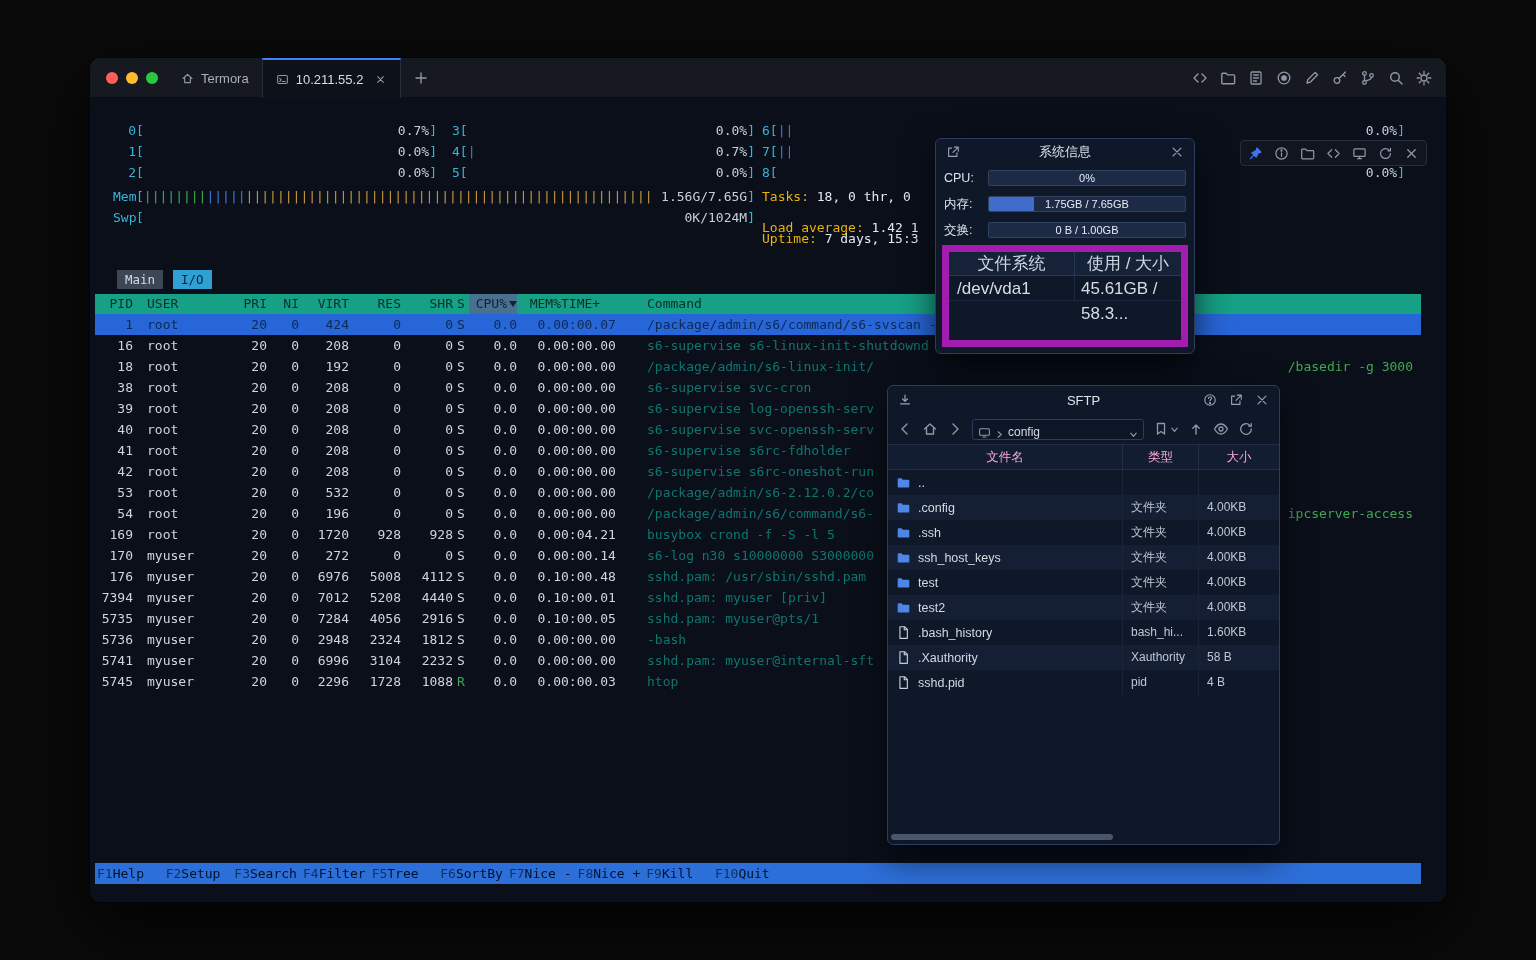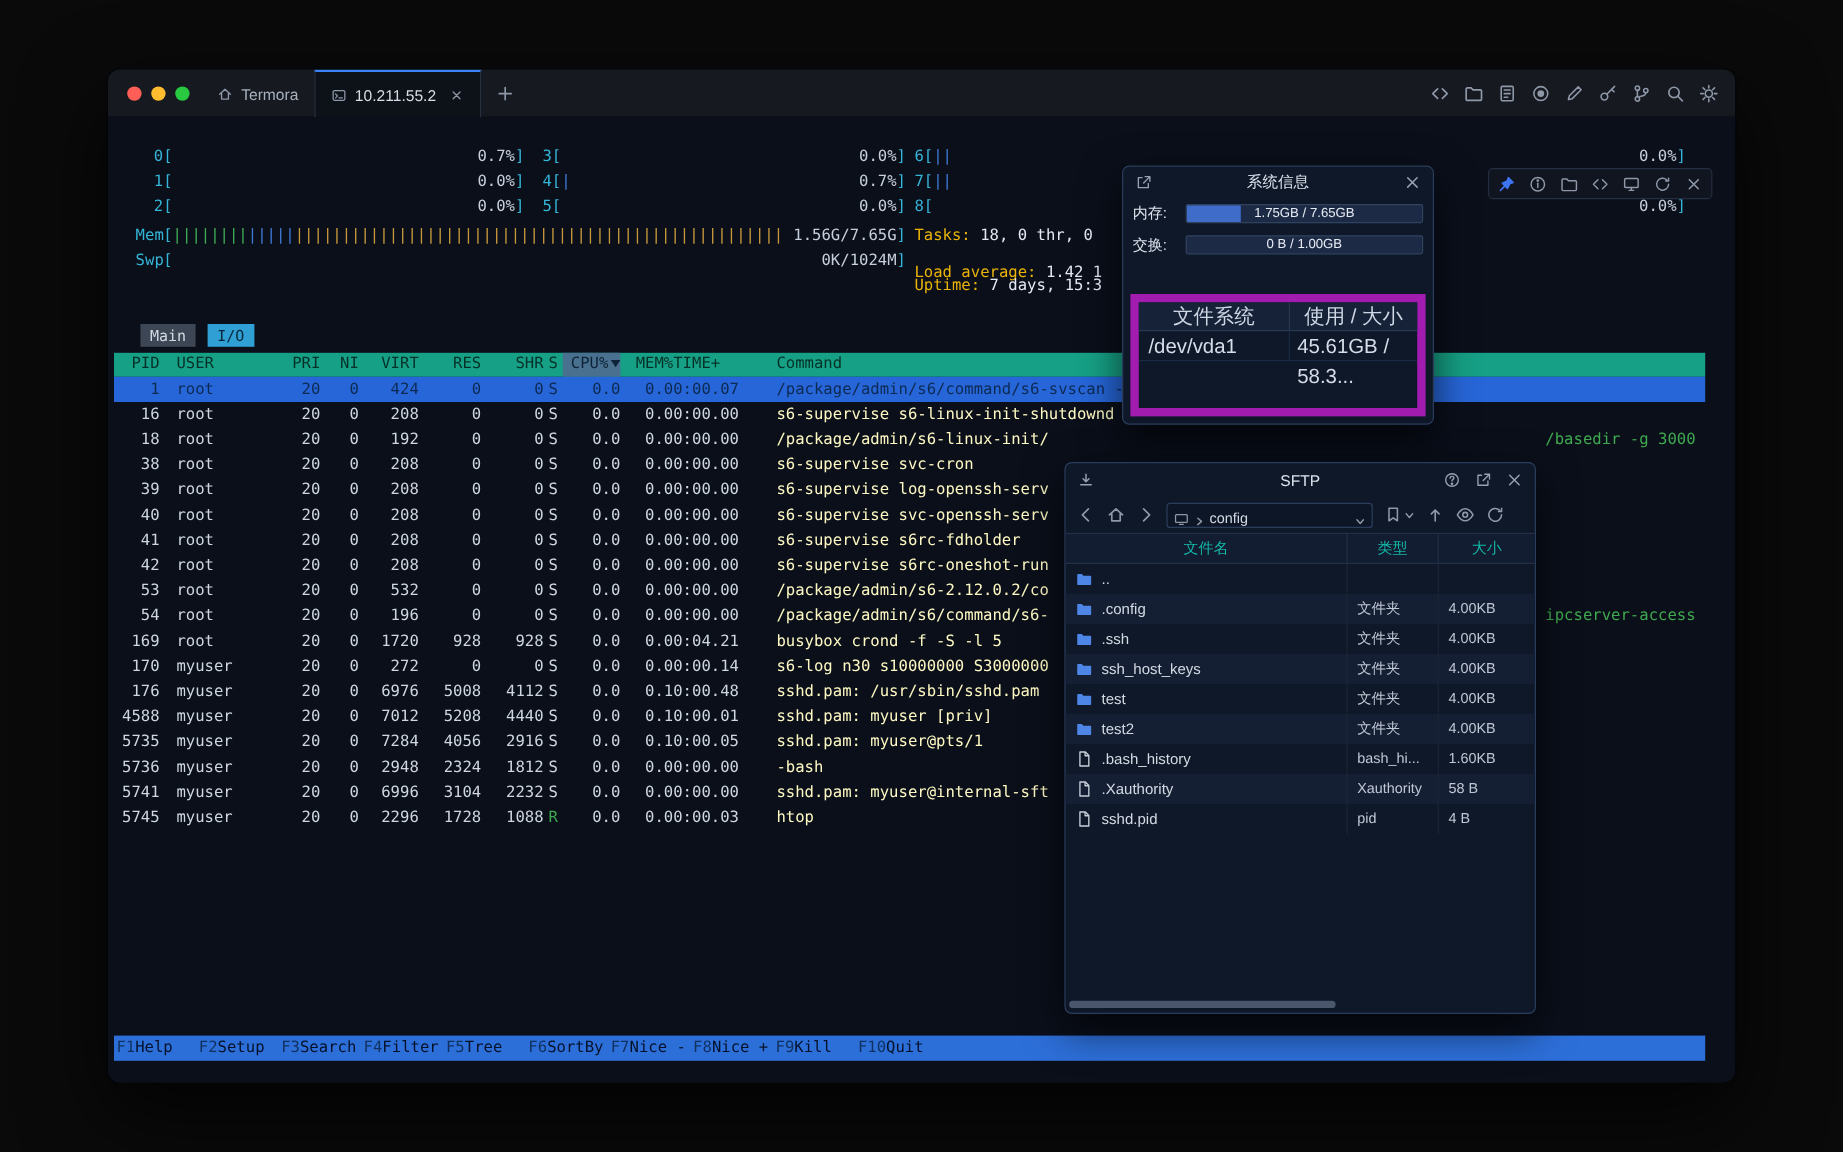--- a/index.html
+++ b/index.html
@@ -53,21 +53,21 @@
   .cshr{width:52px;text-align:right}
   .cs{width:16px;text-align:center}
   .ccpu{width:48px;text-align:right}
   .cmem{width:44px;text-align:right}
   .ctime{width:76px;text-align:left}
   .ccmd{flex:1;padding-left:10px}
   .phead .ccpu{background:#4a708f;color:#0d2337}
   .sortmark{display:inline-block;margin-left:2px;border-left:4px solid transparent;border-right:4px solid transparent;border-top:6px solid #0d2337;vertical-align:1px}
   .prows{position:absolute;left:0;top:216px;width:100%}
   .prow{display:flex;height:21px;line-height:21px}
-  .prow .ccmd{color:#fef9c3}
+  .prow .ccmd{color:#0f766e}
   .prow.sel{background:#2766d8}
   .prow.sel .cell{color:#0d2a52}
   .prow.run .cs{color:#3fa94f}
   .frag{position:absolute;color:#3fa94f;white-space:pre;line-height:21px}
   .frag-r2{top:258px;right:8px}
   .frag-r9{top:405px;right:8px}
   .fbar{position:absolute;left:0;top:765px;width:100%;height:21px;line-height:21px;background:#2d6fd9;display:flex}
   .fseg{display:flex}
   .fkey{color:#10305f;white-space:pre;padding-left:2px}
   .flabel{color:#04112a;white-space:pre;min-width:51px}
@@ -97,21 +97,21 @@
   .sftp{left:797px;top:287px;width:393px;height:460px;z-index:7}
   .sf-title{position:relative;height:28px;display:flex;align-items:center;padding:0 10px}
   .sf-title-text{position:absolute;left:0;right:0;text-align:center;font-size:13px}
   .sf-title .right{margin-left:auto;display:flex;gap:12px}
   .sf-toolbar{display:flex;align-items:center;gap:9px;height:30px;padding:0 9px}
   .tbtn{display:block;width:16px;height:16px;color:#8e98a9}
   .crumb{display:flex;align-items:flex-end;gap:4px;width:172px;height:21px;padding:0 5px;background:#0c1626;border:1px solid #2c3c5c;border-radius:3px;font-size:12px;color:#d4dae4}
   .crumb-text{flex:1}
   .bkwrap{display:flex;align-items:center;gap:1px}
   .chev{display:block;width:9px;height:9px;color:#8e98a9}
-  .sf-head{display:flex;height:26px;line-height:25px;background:#121d31;border-top:1px solid #222f47;border-bottom:1px solid #222f47;font-size:12.5px;color:#14b8a6;text-align:center}
+  .sf-head{display:flex;height:26px;line-height:25px;background:#121d31;border-top:1px solid #222f47;border-bottom:1px solid #222f47;font-size:12.5px;color:#f9a8d4;text-align:center}
   .hc-name{width:235px;border-right:1px solid #232f47}
   .hc-type{width:76px;border-right:1px solid #232f47}
   .hc-size{flex:1}
   .sf-rows{font-size:12.5px;color:#d3d9e3}
   .frow{display:flex;height:25px;align-items:center}
   .frow:nth-child(even){background:#141f33}
   .fc-name{display:flex;align-items:center;width:235px;height:100%;padding-left:8px;border-right:1px solid #1b2537;overflow:hidden}
   .fc-type{width:76px;height:100%;line-height:25px;padding-left:8px;border-right:1px solid #1b2537;font-size:12px;color:#bfc7d4;white-space:nowrap;overflow:hidden}
   .fc-size{flex:1;height:100%;line-height:25px;padding-left:8px;font-size:12px;color:#bfc7d4}
   .fic{width:15px;height:15px;margin-right:7px;flex:none}
@@ -481,21 +481,21 @@
             <span class="cell cres">5008</span>
             <span class="cell cshr">4112</span>
             <span class="cell cs">S</span>
             <span class="cell ccpu">0.0</span>
             <span class="cell cmem">0.1</span>
             <span class="cell ctime">0:00.48</span>
             <span class="cell ccmd">sshd.pam: /usr/sbin/sshd.pam</span>
           </div>
 
           <div class="prow">
-            <span class="cell cp">4588</span>
+            <span class="cell cp">7394</span>
             <span class="cell cu">myuser</span>
             <span class="cell cpri">20</span>
             <span class="cell cni">0</span>
             <span class="cell cvirt">7012</span>
             <span class="cell cres">5208</span>
             <span class="cell cshr">4440</span>
             <span class="cell cs">S</span>
             <span class="cell ccpu">0.0</span>
             <span class="cell cmem">0.1</span>
             <span class="cell ctime">0:00.01</span>
@@ -630,20 +630,27 @@
         <span class="ic-btn">
             <svg viewBox="0 0 16 16" fill="none" stroke="currentColor" stroke-width="1.3" stroke-linecap="round" stroke-linejoin="round">
               <path d="M6.5 3.5H3v9.5h9.5V9M9.5 2.5H14v4.5M14 2.5 8 8.5"></path>
             </svg>
           </span>
         <span class="ic-btn">
             <svg viewBox="0 0 16 16" fill="none" stroke="currentColor" stroke-width="1.4" stroke-linecap="round">
               <path d="M3.5 3.5l9 9M12.5 3.5l-9 9"></path>
             </svg>
           </span>
+      </div>
+      <div class="si-row">
+        <span class="si-label">CPU:</span>
+        <div class="si-bar">
+          <div class="si-fill" style="width: 0%;"></div>
+          <span class="si-bar-text">0%</span>
+        </div>
       </div>
       <div class="si-row">
         <span class="si-label">内存:</span>
         <div class="si-bar">
           <div class="si-fill" style="width: 23%;"></div>
           <span class="si-bar-text">1.75GB / 7.65GB</span>
         </div>
       </div>
       <div class="si-row">
         <span class="si-label">交换:</span>

